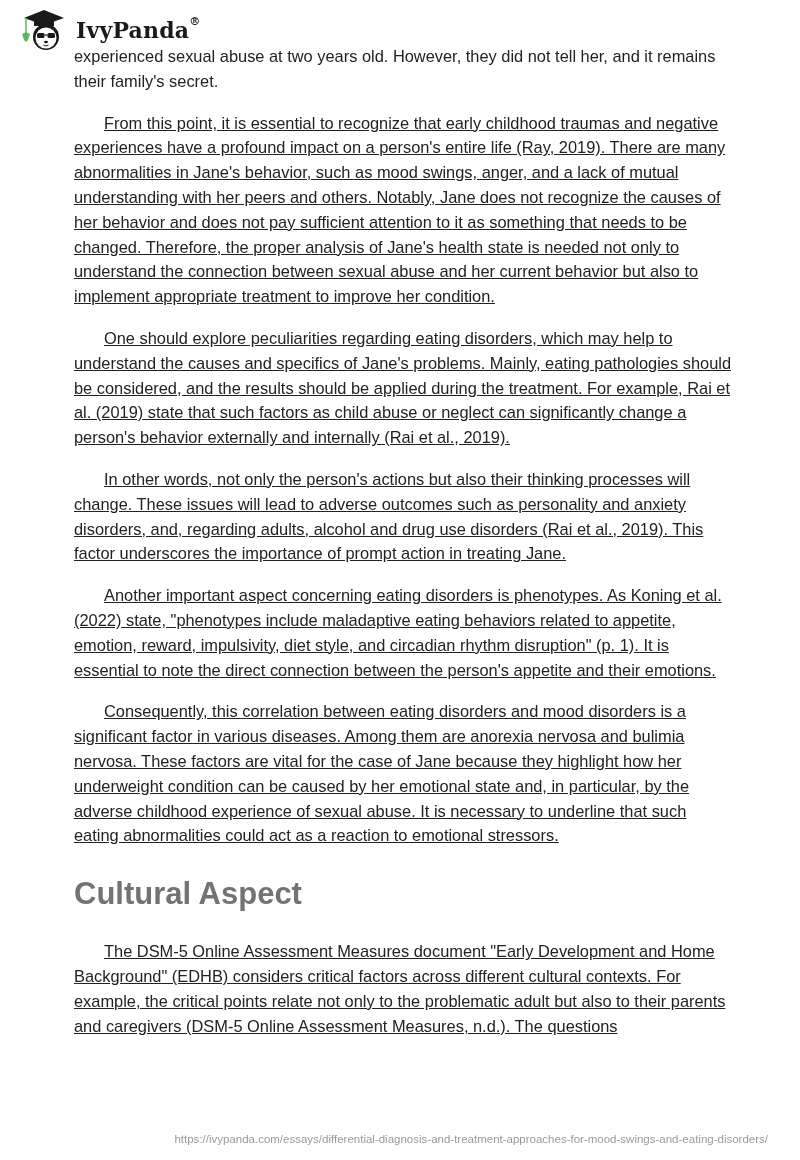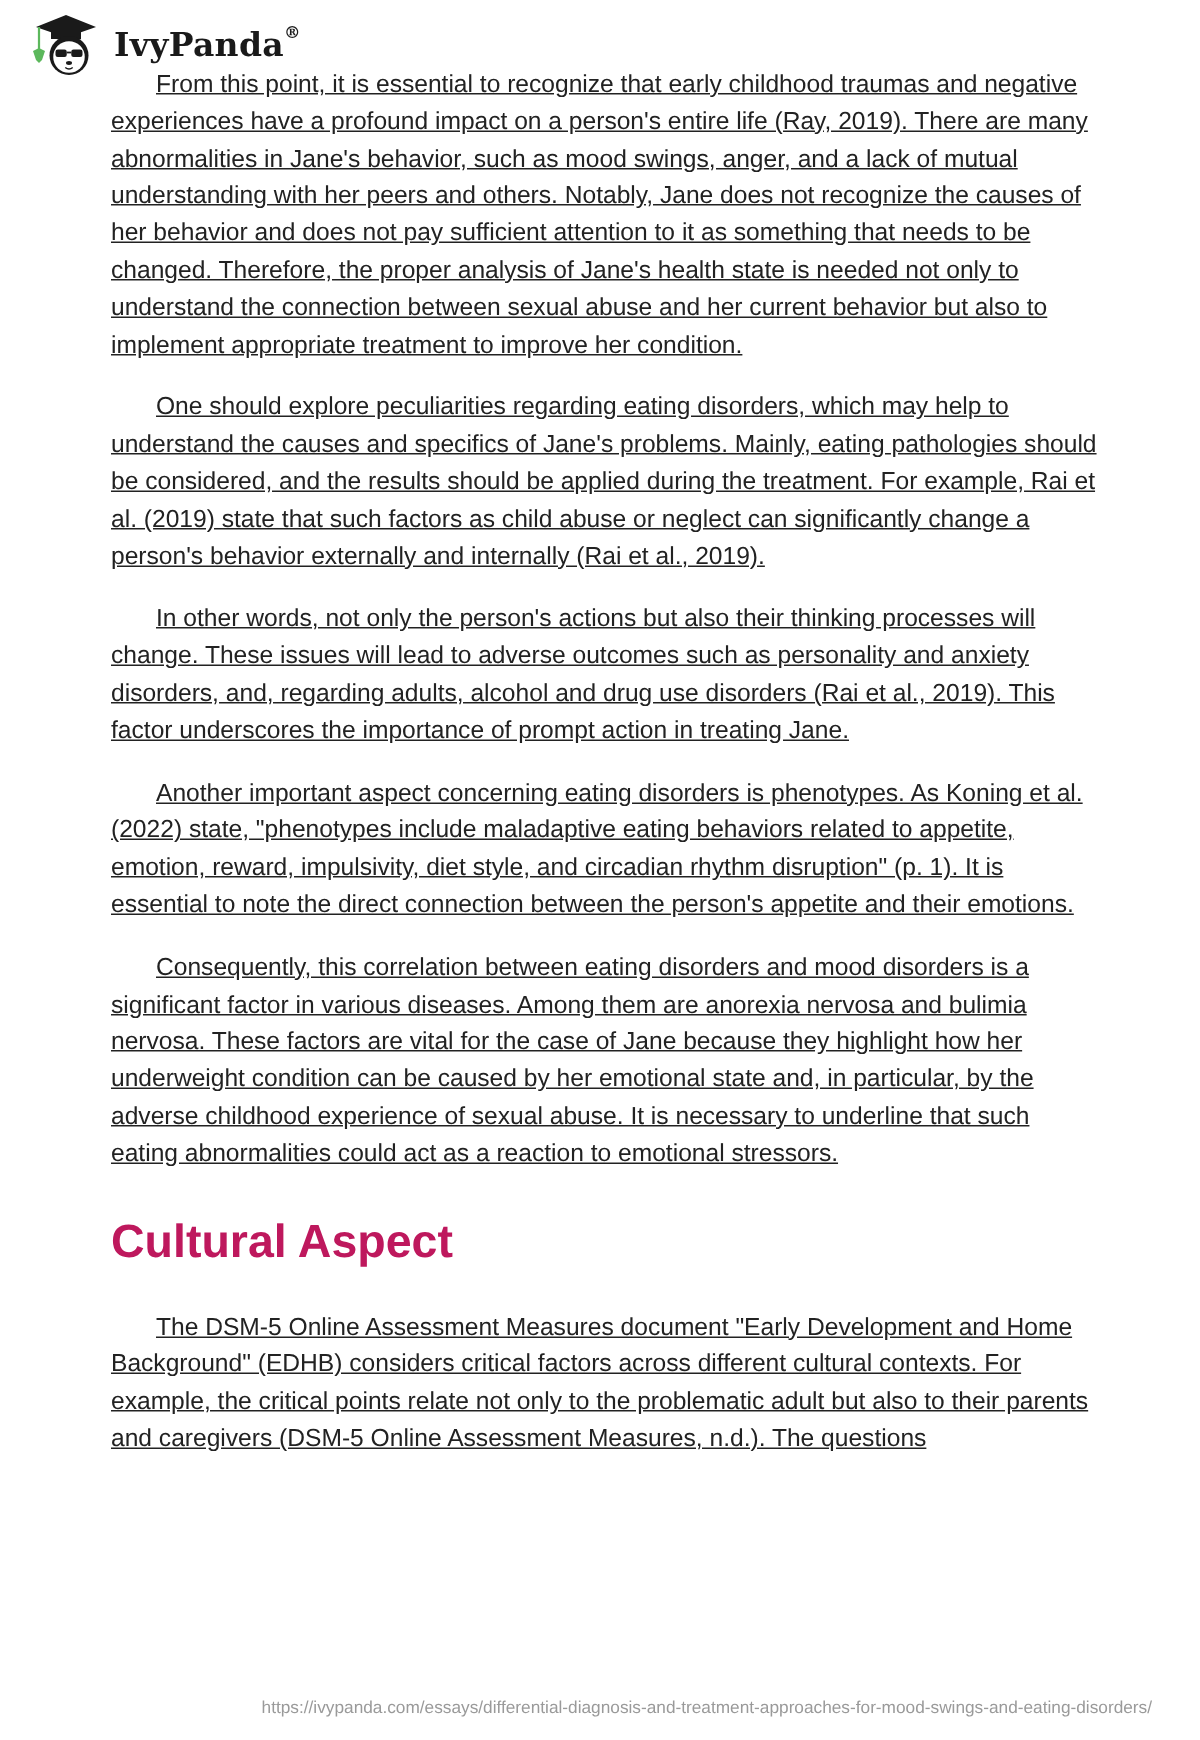--- a/index.html
+++ b/index.html
@@ -6,21 +6,21 @@
     body { width: 800px; height: 1160px; position: relative; overflow: hidden; font-family: "Liberation Sans", sans-serif; color: #222222; }
     .header { position: absolute; left: 0; top: 0; width: 800px; height: 60px; }
     .logo { position: absolute; left: 20px; top: 8px; display: flex; align-items: center; }
     .logo svg { display: block; }
     .logo-text { font-family: "DejaVu Serif", serif; font-weight: bold; font-size: 22px; color: #1a1a1a; margin-left: 8px; letter-spacing: 0.2px; }
     .logo-text sup { font-size: 11px; font-weight: bold; vertical-align: top; position: relative; top: -2px; }
     .doc-title { position: absolute; right: 32px; top: 15px; font-size: 13px; color: #777777; white-space: nowrap; }
     .content { position: absolute; left: 74px; top: 44px; width: 660px; }
     .content p { margin: 0 0 17px 0; font-size: 16.4px; line-height: 24.8px; color: #222222; }
     .content p.indent { text-indent: 30px; text-decoration: underline; }
-    .content h2 { font-size: 31px; font-weight: bold; margin: 28px 0 27px 0; color: #be185d; line-height: 36px; }
+    .content h2 { font-size: 31px; font-weight: bold; margin: 28px 0 27px 0; color: #737373; line-height: 36px; }
     .footer-url { position: absolute; right: 32px; top: 1133px; font-size: 11.5px; color: #9a9a9a; white-space: nowrap; }
   </style>
 </head>
 <body>
 
 <div class="header">
   <div class="logo">
     <svg width="48" height="44" viewBox="0 0 48 44">
 
       <polygon points="4,10 24,2 44,10 24,17" fill="#1a1a1a"></polygon>
@@ -37,20 +37,21 @@
       <line x1="24.5" y1="27" x2="27.5" y2="27" stroke="#1a1a1a" stroke-width="1.2"></line>
 
       <ellipse cx="26" cy="34" rx="2" ry="1.3" fill="#1a1a1a"></ellipse>
       <path d="M23.5,37 Q26,39 28.5,37" stroke="#1a1a1a" stroke-width="1" fill="none"></path>
     </svg>
     <span class="logo-text"><span>IvyPanda</span><sup>®</sup></span>
   </div>
 </div>
 
 <div class="content">
+  <p>experienced sexual abuse at two years old. However, they did not tell her, and it remains their family's secret.</p>
   <p class="indent">From this point, it is essential to recognize that early childhood traumas and negative experiences have a profound impact on a person's entire life (Ray, 2019). There are many abnormalities in Jane's behavior, such as mood swings, anger, and a lack of mutual understanding with her peers and others. Notably, Jane does not recognize the causes of her behavior and does not pay sufficient attention to it as something that needs to be changed. Therefore, the proper analysis of Jane's health state is needed not only to understand the connection between sexual abuse and her current behavior but also to implement appropriate treatment to improve her condition.</p>
   <p class="indent">One should explore peculiarities regarding eating disorders, which may help to understand the causes and specifics of Jane's problems. Mainly, eating pathologies should be considered, and the results should be applied during the treatment. For example, Rai et al. (2019) state that such factors as child abuse or neglect can significantly change a person's behavior externally and internally (Rai et al., 2019).</p>
   <p class="indent">In other words, not only the person's actions but also their thinking processes will change. These issues will lead to adverse outcomes such as personality and anxiety disorders, and, regarding adults, alcohol and drug use disorders (Rai et al., 2019). This factor underscores the importance of prompt action in treating Jane.</p>
   <p class="indent">Another important aspect concerning eating disorders is phenotypes. As Koning et al. (2022) state, "phenotypes include maladaptive eating behaviors related to appetite, emotion, reward, impulsivity, diet style, and circadian rhythm disruption" (p. 1). It is essential to note the direct connection between the person's appetite and their emotions.</p>
   <p class="indent">Consequently, this correlation between eating disorders and mood disorders is a significant factor in various diseases. Among them are anorexia nervosa and bulimia nervosa. These factors are vital for the case of Jane because they highlight how her underweight condition can be caused by her emotional state and, in particular, by the adverse childhood experience of sexual abuse. It is necessary to underline that such eating abnormalities could act as a reaction to emotional stressors.</p>
   <h2>Cultural Aspect</h2>
   <p class="indent">The DSM-5 Online Assessment Measures document "Early Development and Home Background" (EDHB) considers critical factors across different cultural contexts. For example, the critical points relate not only to the problematic adult but also to their parents and caregivers (DSM-5 Online Assessment Measures, n.d.). The questions</p>
 </div>
 
 <div class="footer-url">https://ivypanda.com/essays/differential-diagnosis-and-treatment-approaches-for-mood-swings-and-eating-disorders/</div>

